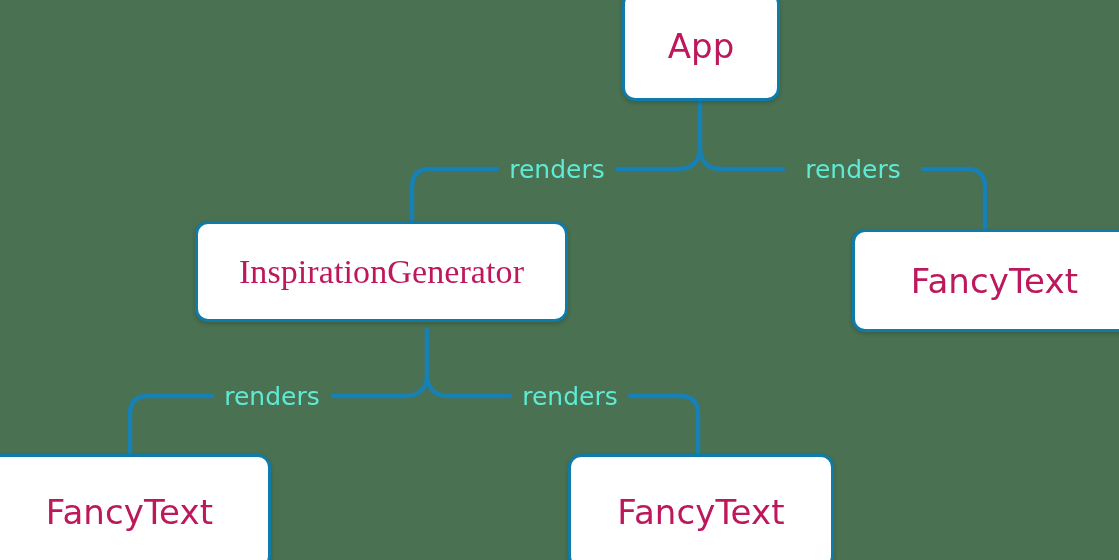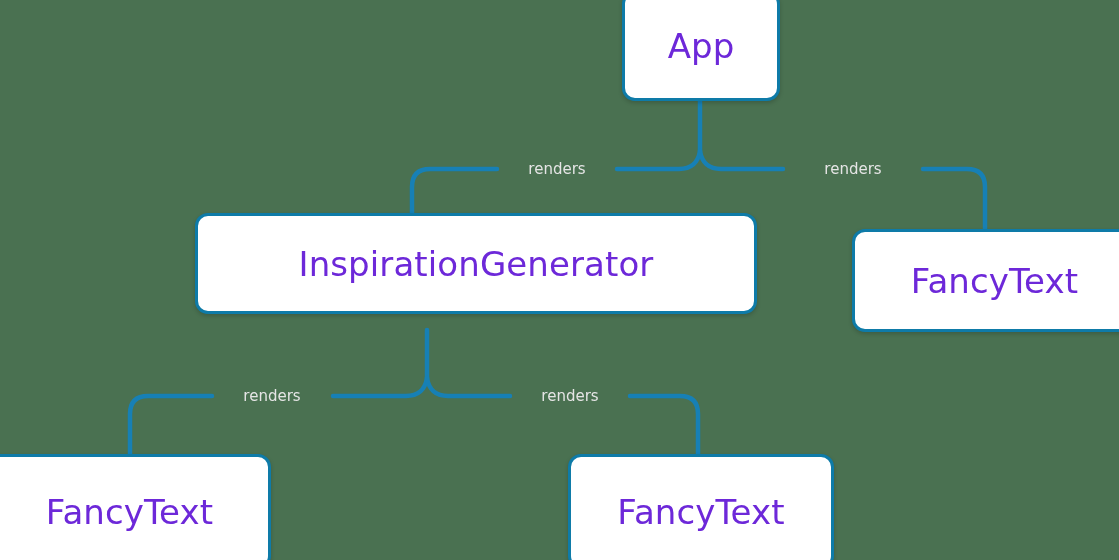--- a/index.html
+++ b/index.html
@@ -33,38 +33,39 @@
     background: #ffffff;
     border: 3px solid #0e7ba8;
     border-radius: 13px;
     display: flex;
     align-items: center;
     justify-content: center;
     box-shadow: 0 2px 4px rgba(0,0,0,0.18);
     z-index: 3;
   }
   .node-label {
-    color: #6d28d9;
+    color: #be185d;
     font-size: 34px;
     font-weight: 400;
     letter-spacing: 0.1px;
     white-space: nowrap;
     line-height: 1;
   }
   .node-app {
     left: 622px;
     top: -9px;
     width: 158px;
     height: 110px;
   }
   .node-inspiration {
     left: 195px;
-    top: 213px;
-    width: 562px;
+    top: 221px;
+    width: 373px;
     height: 101px;
+    font-family: Liberation Serif, serif;
   }
   .node-fancytext-right {
     left: 852px;
     top: 229px;
     width: 285px;
     height: 103px;
   }
   .node-fancytext-bottom {
     left: -12px;
     top: 454px;
@@ -72,22 +73,22 @@
     height: 115px;
   }
   .node-copyright {
     left: 568px;
     top: 454px;
     width: 266px;
     height: 115px;
   }
   .edge-label {
     position: absolute;
-    color: #e5e5e5;
-    font-size: 15px;
+    color: #5eead4;
+    font-size: 25px;
     font-weight: 500;
     white-space: nowrap;
     transform: translate(-50%, -50%);
     z-index: 2;
     line-height: 1;
   }
   .edge-label-a { left: 557px; top: 169px; }
   .edge-label-b { left: 853px; top: 169px; }
   .edge-label-c { left: 272px; top: 396px; }
   .edge-label-d { left: 570px; top: 396px; }

